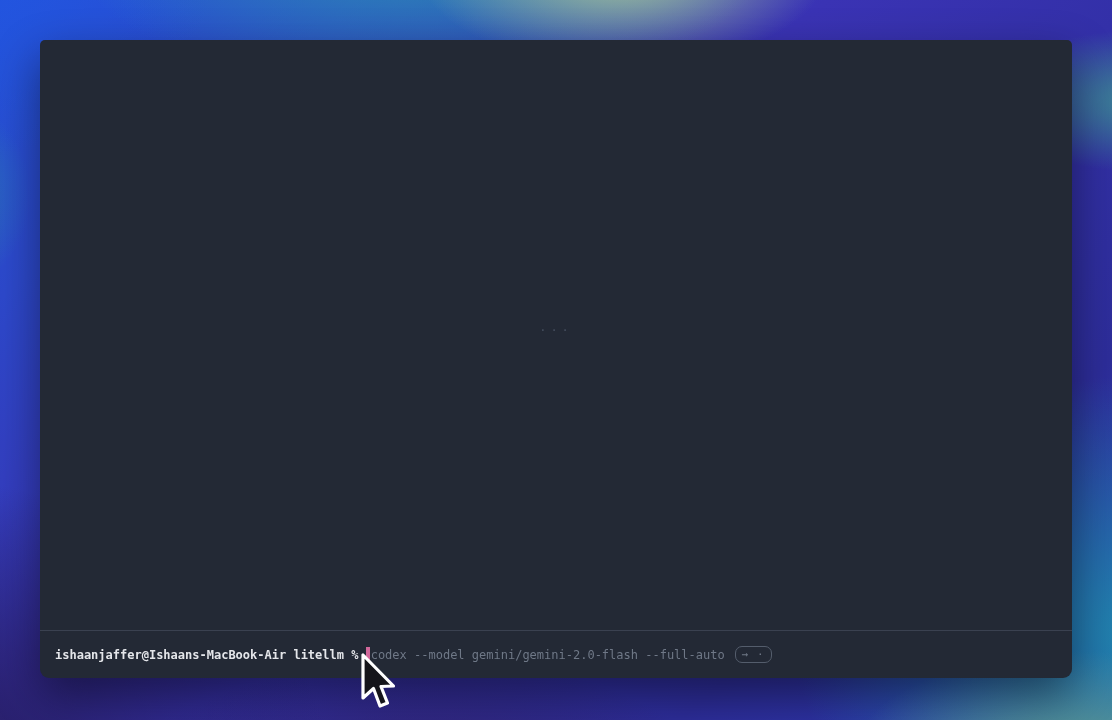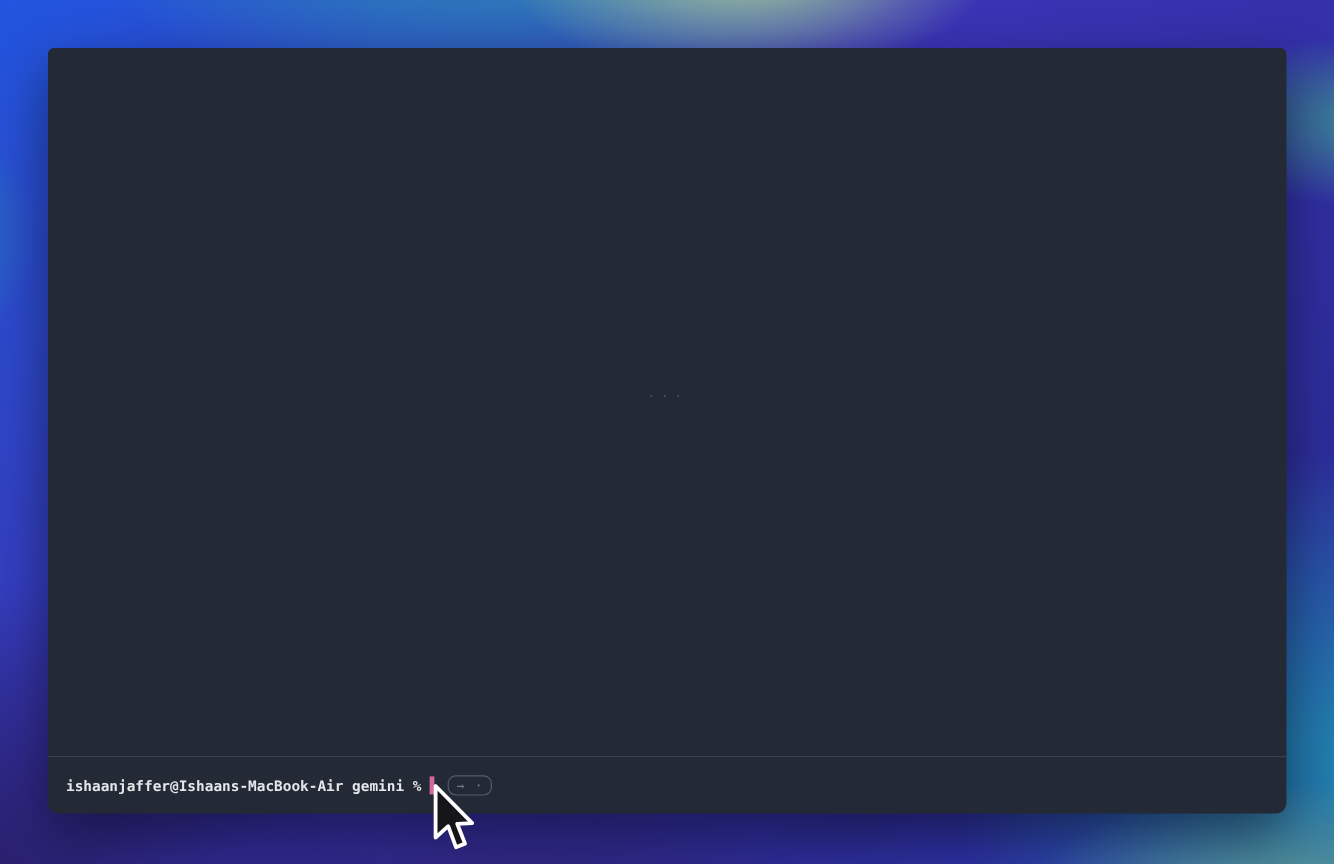--- a/index.html
+++ b/index.html
@@ -112,22 +112,23 @@
 
   <div class="terminal">
 
     <div class="term-body">
       <span class="dots">···</span>
     </div>
 
     <div class="divider"></div>
 
     <div class="prompt-line">
-      <span class="prompt-text">ishaanjaffer@Ishaans-MacBook-Air gemini % </span>
+      <span class="prompt-text">ishaanjaffer@Ishaans-MacBook-Air litellm % </span>
       <span class="caret"></span>
+      <span class="suggestion">codex --model gemini/gemini-2.0-flash --full-auto</span>
       <span class="hint-badge">→ ·</span>
     </div>
 
   </div>
 
   <svg class="pointer" viewBox="0 0 36 58" xmlns="http://www.w3.org/2000/svg">
     <path d="M3 3 L3 46 L13.5 36.5 L20 54 L27.5 51 L21 34.5 L33.5 34 Z" fill="#15151a" stroke="#ffffff" stroke-width="3.2" stroke-linejoin="round"></path>
   </svg>
 
 </div>

